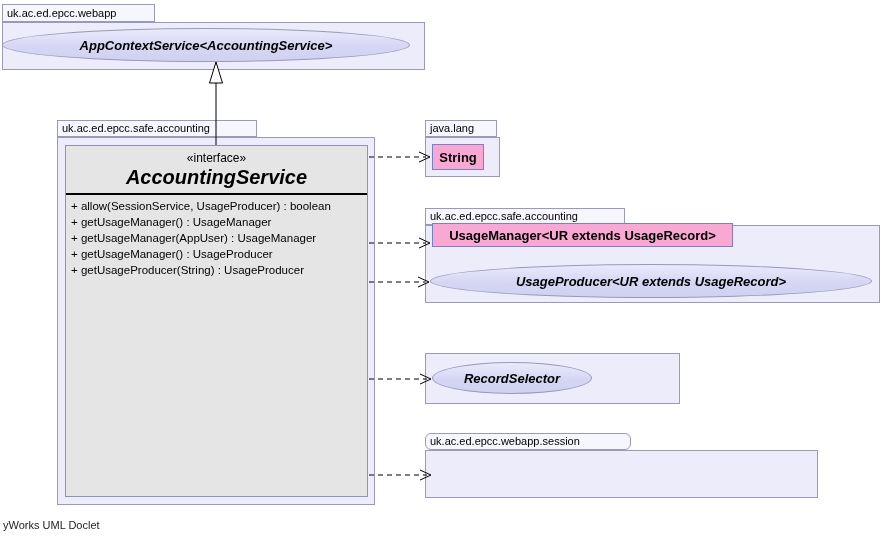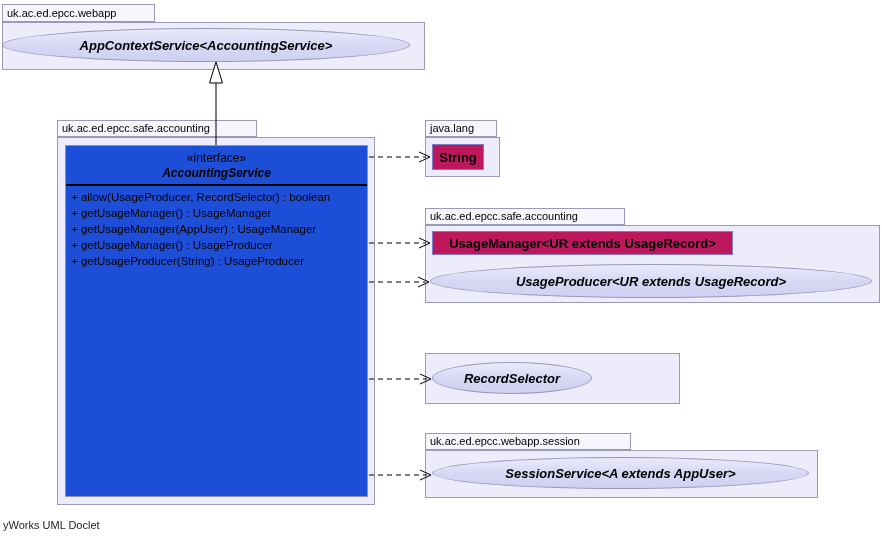--- a/index.html
+++ b/index.html
@@ -18,30 +18,30 @@
     background:#ececfb;border:1px solid #9a9ab8;z-index:1;
   }
   .uml-ellipse{
     position:absolute;box-sizing:border-box;border:1px solid #9a9ab8;border-radius:50%;
     background:linear-gradient(to bottom,#eaeafc 0%,#d6d6f4 55%,#d0d0f1 100%);
     display:flex;align-items:center;justify-content:center;
     font-weight:bold;font-style:italic;font-size:13px;z-index:3;white-space:nowrap;
   }
   .classbox{
     position:absolute;box-sizing:border-box;
-    background:#1d4ed8;border:1px solid #9191b4;z-index:3;
+    background:#e5e5e5;border:1px solid #9191b4;z-index:3;
   }
   .smallbox{
     position:absolute;box-sizing:border-box;
-    background:#be185d;border:1px solid #7d7dc8;
+    background:#f9a8d4;border:1px solid #7d7dc8;
     display:flex;align-items:center;justify-content:center;
     font-weight:bold;font-size:13px;z-index:3;white-space:nowrap;
   }
   .stereo{ text-align:center;font-size:12px;margin-top:5px; }
-  .iface-name{ text-align:center;font-size:12px;font-weight:bold;font-style:italic;margin-top:1px; }
+  .iface-name{ text-align:center;font-size:20px;font-weight:bold;font-style:italic;margin-top:1px; }
   .sep{ height:2px;background:#000;margin-top:4px; }
   .methods{ padding:3px 4px 0 5px;font-size:11.5px;line-height:16px; }
   .method{ white-space:nowrap; }
   .edges{ position:absolute;left:0;top:0;z-index:4;pointer-events:none; }
   .footer{ position:absolute;left:3px;top:519px;font-size:11px;color:#222;z-index:2; }
 </style>
 </head>
 <body>
 
 <div class="canvas">
@@ -56,59 +56,56 @@
 
   <div class="tab" style="left:57px;top:120px;width:200px;height:17px;">
     <span>uk.ac.ed.epcc.safe.accounting</span>
   </div>
   <div class="pbody" style="left:57px;top:137px;width:318px;height:368px;"></div>
   <div class="classbox" style="left:65px;top:145px;width:303px;height:352px;">
     <div class="stereo">«interface»</div>
     <div class="iface-name">AccountingService</div>
     <div class="sep"></div>
     <div class="methods">
-      <div class="method">+  allow(UsageProducer, RecordSelector) : boolean</div>
+      <div class="method">+  allow(SessionService, UsageProducer) : boolean</div>
       <div class="method">+  getUsageManager() : UsageManager</div>
       <div class="method">+  getUsageManager(AppUser) : UsageManager</div>
       <div class="method">+  getUsageManager() : UsageProducer</div>
       <div class="method">+  getUsageProducer(String) : UsageProducer</div>
     </div>
   </div>
 
   <div class="tab" style="left:425px;top:120px;width:72px;height:17px;">
     <span>java.lang</span>
   </div>
   <div class="pbody" style="left:425px;top:137px;width:75px;height:40px;"></div>
   <div class="smallbox" style="left:432px;top:144px;width:52px;height:26px;">
     <span>String</span>
   </div>
 
   <div class="tab" style="left:425px;top:208px;width:200px;height:17px;">
     <span>uk.ac.ed.epcc.safe.accounting</span>
   </div>
   <div class="pbody" style="left:425px;top:225px;width:455px;height:78px;"></div>
-  <div class="smallbox" style="left:432px;top:231px;width:301px;height:24px;">
+  <div class="smallbox" style="left:432px;top:223px;width:301px;height:24px;">
     <span>UsageManager&lt;UR extends UsageRecord&gt;</span>
   </div>
   <div class="uml-ellipse" style="left:430px;top:264px;width:442px;height:34px;">
     <span>UsageProducer&lt;UR extends UsageRecord&gt;</span>
   </div>
 
   <div class="pbody" style="left:425px;top:353px;width:255px;height:51px;"></div>
   <div class="uml-ellipse" style="left:432px;top:362px;width:160px;height:32px;">
     <span>RecordSelector</span>
   </div>
 
-  <div class="tab" style="left:425px;top:433px;width:206px;height:17px;">
+  <div class="tab" style="left:425px;top:433px;width:206px;height:17px;border-radius:6px;">
     <span>uk.ac.ed.epcc.webapp.session</span>
   </div>
   <div class="pbody" style="left:425px;top:450px;width:393px;height:48px;"></div>
-  <div class="uml-ellipse" style="left:432px;top:457px;width:377px;height:32px;">
-    <span>SessionService&lt;A extends AppUser&gt;</span>
-  </div>
 
   <svg class="edges" width="882" height="545" viewBox="0 0 882 545">
     <g>
       <line x1="216" y1="83" x2="216" y2="145" stroke="#000" stroke-width="1"></line>
       <polygon points="216,62 209.5,83 222.5,83" fill="#ffffff" stroke="#000" stroke-width="1"></polygon>
     </g>
     <g>
       <line x1="369" y1="157" x2="426" y2="157" stroke="#000" stroke-width="1" stroke-dasharray="5,4"></line>
       <path d="M430,157 L419,152 M430,157 L419,162" stroke="#000" stroke-width="1" fill="none"></path>
     </g>

